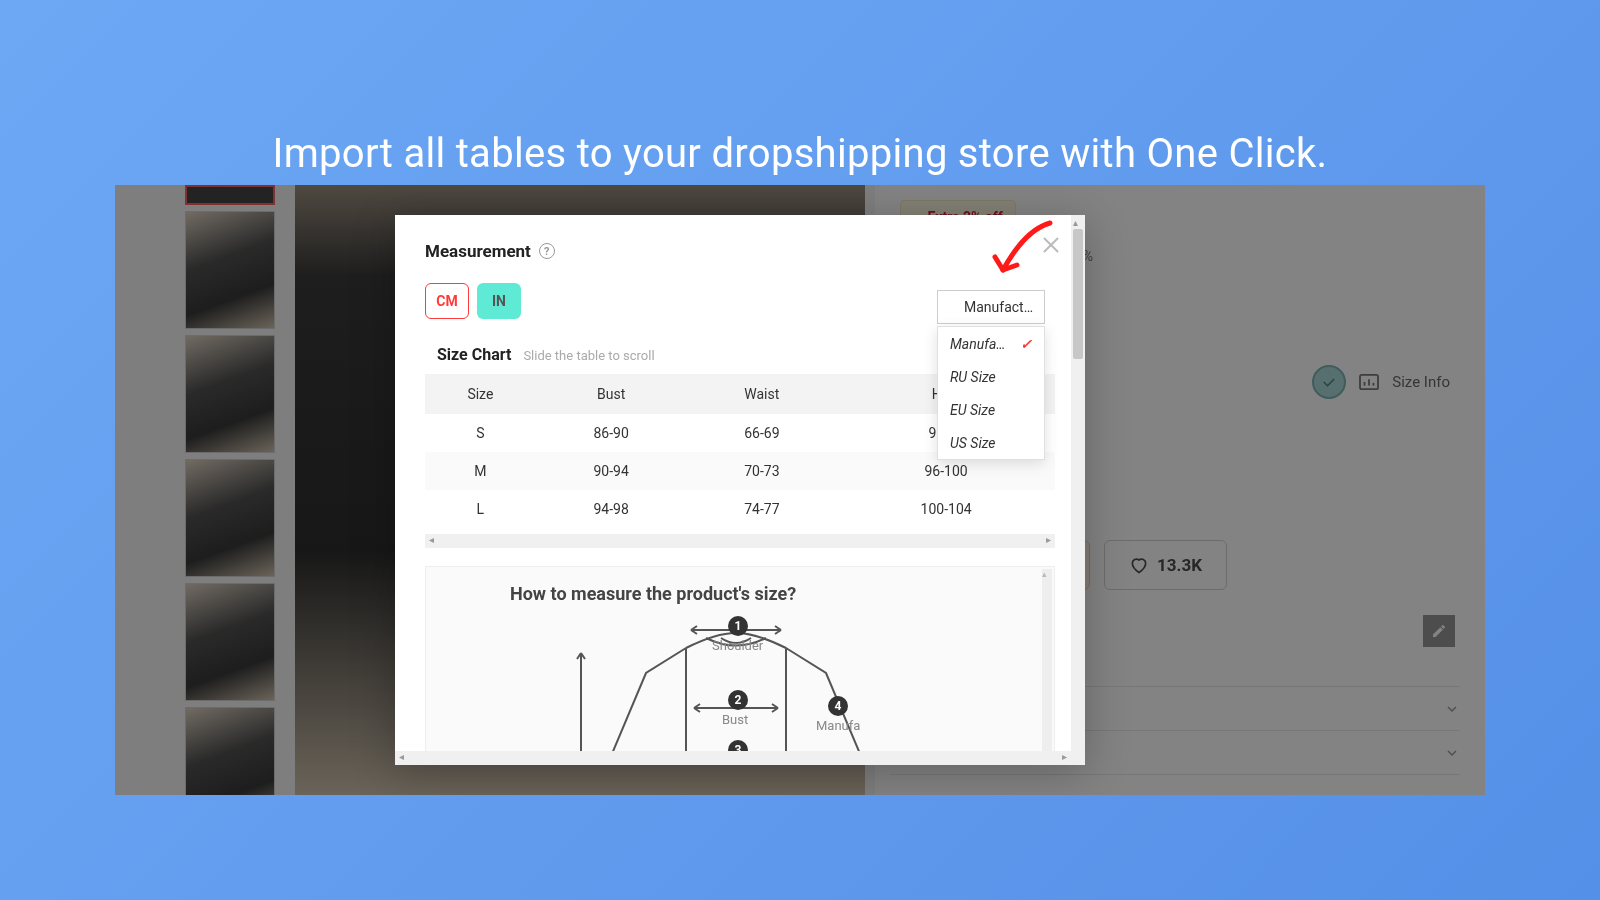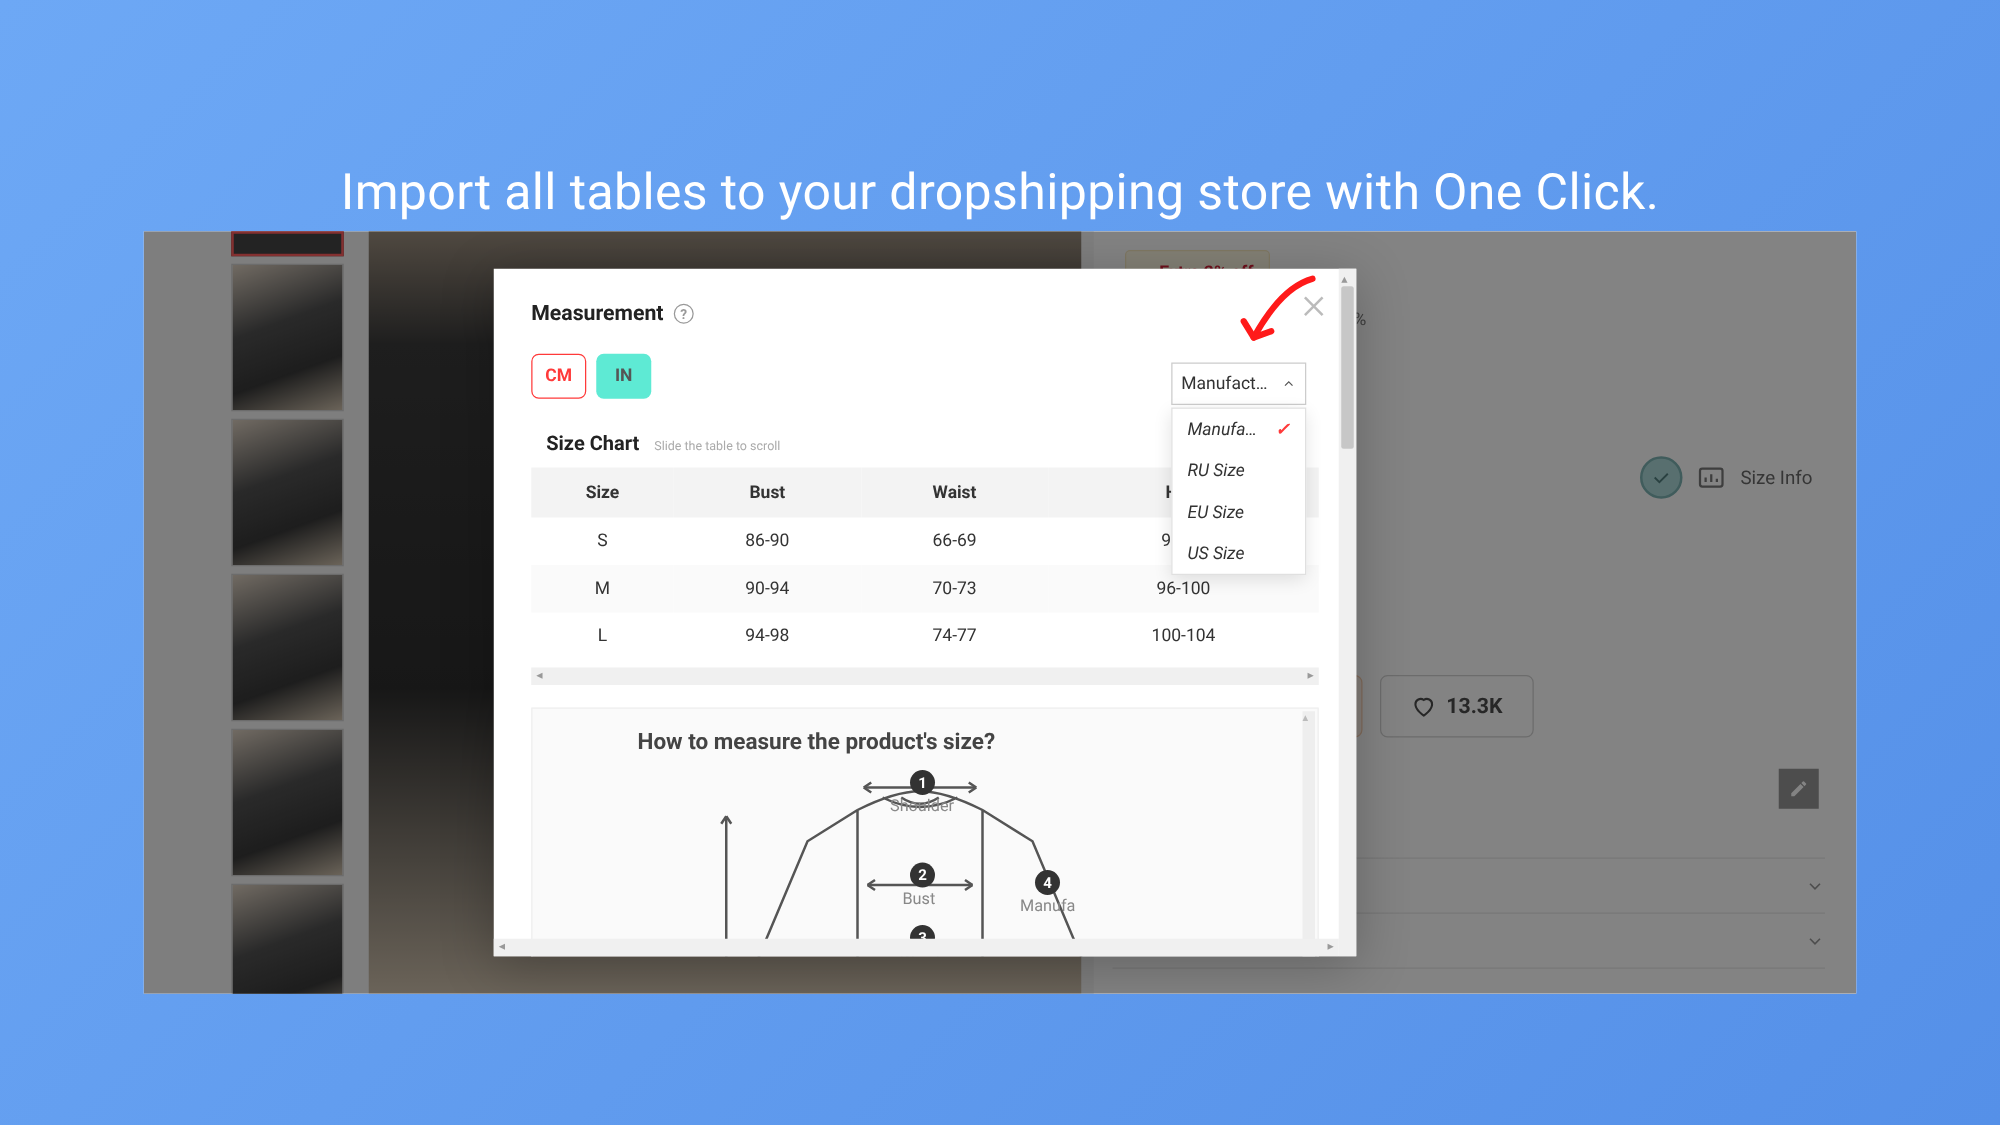--- a/index.html
+++ b/index.html
@@ -147,23 +147,23 @@
   .m-title .help{width:16px;height:16px;border:1.5px solid #999;border-radius:50%;display:flex;align-items:center;justify-content:center;font-size:11px;color:#999;}
   .close-x{position:absolute;right:22px;top:18px;width:24px;height:24px;}
   .close-x::before,.close-x::after{content:"";position:absolute;left:11px;top:2px;width:2px;height:20px;background:#bbb;}
   .close-x::before{transform:rotate(45deg);} .close-x::after{transform:rotate(-45deg);}
   .unit-row{margin-top:22px;display:flex;gap:8px;}
   .unit{width:44px;height:36px;display:flex;align-items:center;justify-content:center;font-size:14px;font-weight:700;border-radius:6px;}
   .unit.active{border:1.5px solid #ff3a3a;color:#ff3a3a;}
   .unit.inactive{background:#5eead4;color:#555;}
   .sc-head{margin-top:26px;display:flex;align-items:baseline;gap:12px;margin-left:12px;}
   .sc-head b{font-size:16px;color:#222;}
-  .sc-head span{font-size:10px;color:#aaa;}
+  .sc-head span{font-size:13px;color:#aaa;}
   table.size{width:100%;margin-top:10px;border-collapse:collapse;font-size:14px;color:#333;}
-  table.size th{background:#f3f3f3;font-weight:700;padding:12px 0;}
+  table.size th{background:#f3f3f3;font-weight:400;padding:12px 0;}
   table.size td{padding:11px 0;text-align:center;}
   table.size tr.alt td{background:#fafafa;}
   .hscroll{height:14px;background:#f0f0f0;margin-top:6px;position:relative;}
   .hscroll::before{content:"◂";position:absolute;left:4px;top:0;font-size:10px;color:#999;}
   .hscroll::after{content:"▸";position:absolute;right:4px;top:0;font-size:10px;color:#999;}
   .howto{margin-top:18px;background:#fafafa;border:1px solid #eee;padding:16px 20px 0 60px;position:relative;height:210px;overflow:hidden;}
   .howto h3{font-size:18px;font-weight:700;color:#444;margin-bottom:14px;margin-left:24px;}
   .howto-scroll{position:absolute;right:2px;top:2px;bottom:2px;width:10px;background:#eee;}
   .howto-scroll::before{content:"▴";position:absolute;left:0;top:0;font-size:9px;color:#bbb;}
   
@@ -171,21 +171,21 @@
   .diagram svg{position:absolute;inset:0;}
   .dlabel{position:absolute;font-size:13px;color:#888;}
   .dnum{width:20px;height:20px;border-radius:50%;background:#333;color:#fff;font-size:12px;font-weight:700;display:flex;align-items:center;justify-content:center;position:absolute;}
   
   .dd{
     position:absolute; right:40px; top:75px;
     width:108px; z-index:20;
   }
   .dd-btn{
     height:34px;border:1px solid #ccc;background:#fff;display:flex;align-items:center;
-    justify-content:space-between;padding:0 7px;font-size:14px;color:#333;
+    justify-content:space-between;padding:0 26px;font-size:14px;color:#333;
   }
   .dd-btn svg{width:12px;height:12px;stroke:#555;stroke-width:2;fill:none;}
   .dd-menu{
     background:#fff;border:1px solid #e0e0e0;box-shadow:0 4px 14px rgba(0,0,0,0.12);
     margin-top:2px;
   }
   .dd-item{height:33px;display:flex;align-items:center;justify-content:space-between;padding:0 12px;font-size:14px;color:#333;font-style:italic;}
   .dd-item .chk{color:#ff3a3a;font-weight:700;}
   
   .red-arrow{position:absolute;right:20px;top:0px;z-index:30;pointer-events:none;}

